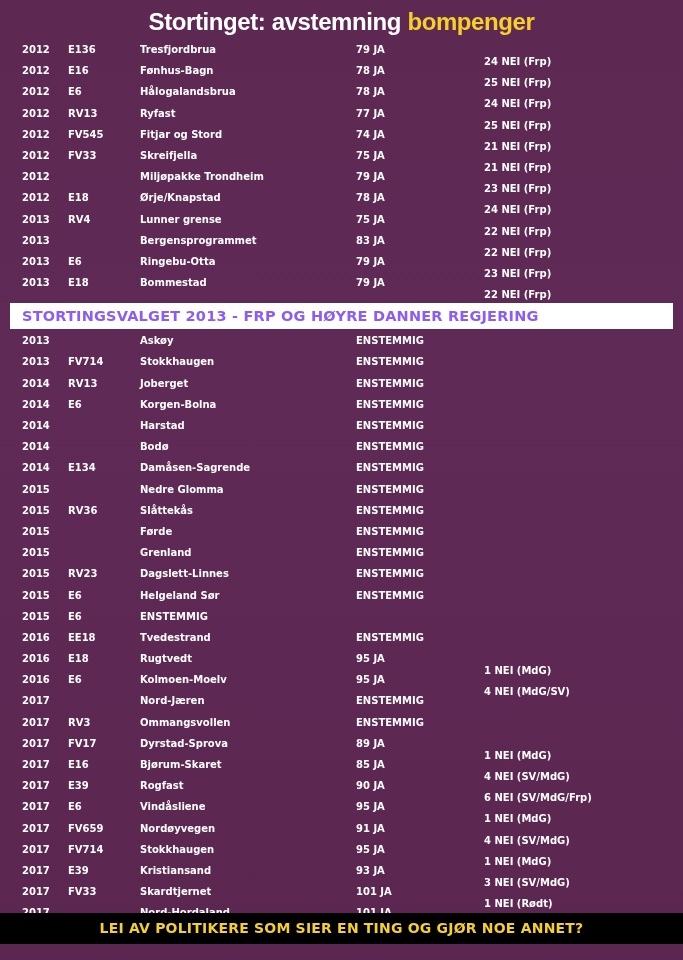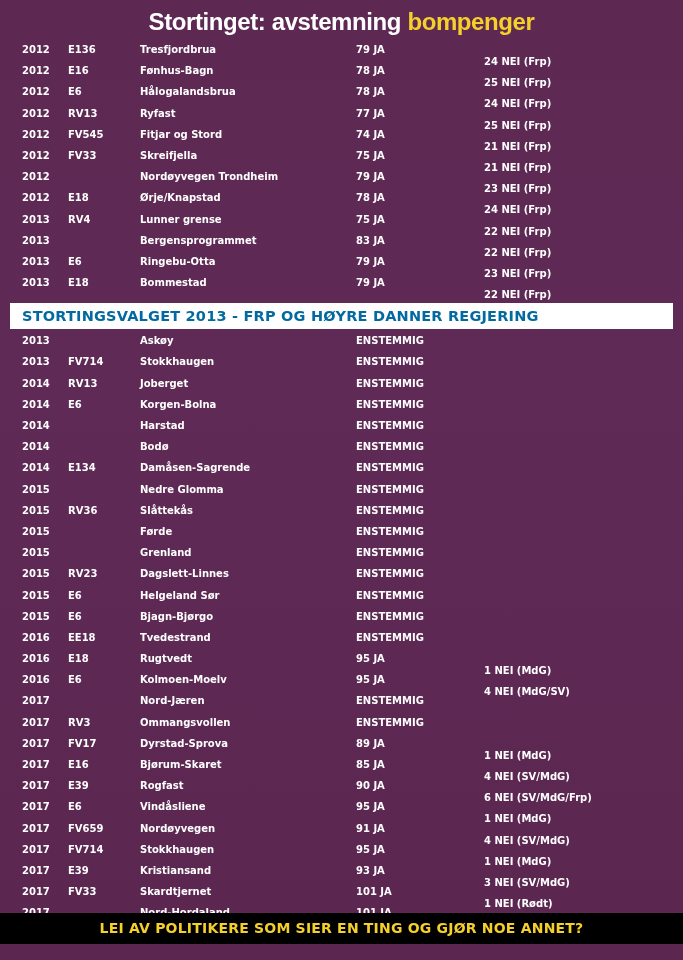--- a/index.html
+++ b/index.html
@@ -52,21 +52,21 @@
   }
   .c-year  { width: 58px; flex: 0 0 58px; padding-left: 12px; box-sizing: border-box; }
   .c-road  { width: 72px; flex: 0 0 72px; }
   .c-name  { width: 216px; flex: 0 0 216px; }
   .c-yes   { width: 128px; flex: 0 0 128px; }
   .c-no    { flex: 1 1 auto; margin-top: 12px; }
 
   
   .banner {
     background: #ffffff;
-    color: #0369a1;
+    color: #8b5cf6;
     font-size: 14.5px;
     font-weight: bold;
     font-family: "DejaVu Sans", sans-serif;
     letter-spacing: 0.2px;
     padding: 5px 0 5px 12px;
     margin: 5px 10px 6px 10px;
     box-sizing: border-box;
   }
 
   
@@ -136,21 +136,21 @@
       <div class="row">
         <div class="c-year">2012</div>
         <div class="c-road">FV33</div>
         <div class="c-name">Skreifjella</div>
         <div class="c-yes">75 JA</div>
         <div class="c-no">21 NEI (Frp)</div>
       </div>
       <div class="row">
         <div class="c-year">2012</div>
         <div class="c-road"></div>
-        <div class="c-name">Nordøyvegen Trondheim</div>
+        <div class="c-name">Miljøpakke Trondheim</div>
         <div class="c-yes">79 JA</div>
         <div class="c-no">23 NEI (Frp)</div>
       </div>
       <div class="row">
         <div class="c-year">2012</div>
         <div class="c-road">E18</div>
         <div class="c-name">Ørje/Knapstad</div>
         <div class="c-yes">78 JA</div>
         <div class="c-no">24 NEI (Frp)</div>
       </div>
@@ -274,21 +274,20 @@
       <div class="row">
         <div class="c-year">2015</div>
         <div class="c-road">E6</div>
         <div class="c-name">Helgeland Sør</div>
         <div class="c-yes">ENSTEMMIG</div>
         <div class="c-no"></div>
       </div>
       <div class="row">
         <div class="c-year">2015</div>
         <div class="c-road">E6</div>
-        <div class="c-name">Bjagn-Bjørgo</div>
         <div class="c-yes">ENSTEMMIG</div>
         <div class="c-no"></div>
       </div>
       <div class="row">
         <div class="c-year">2016</div>
         <div class="c-road">EE18</div>
         <div class="c-name">Tvedestrand</div>
         <div class="c-yes">ENSTEMMIG</div>
         <div class="c-no"></div>
       </div>

